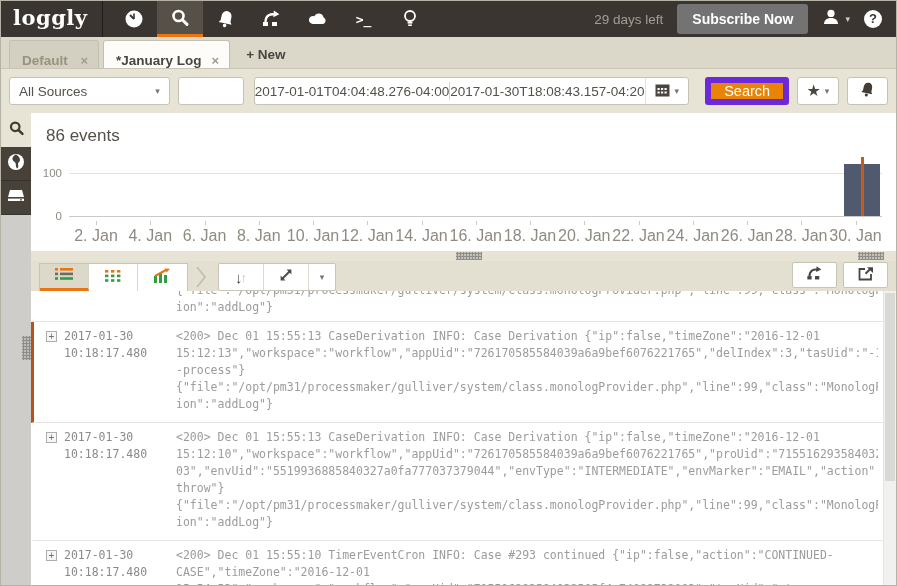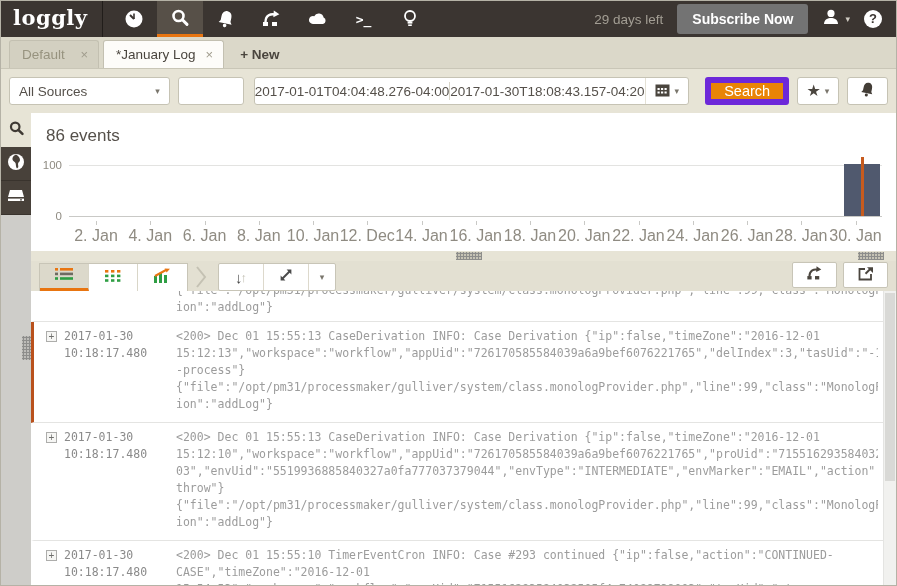--- a/index.html
+++ b/index.html
@@ -23,23 +23,23 @@
   .topbar-right { margin-left:auto; display:flex; align-items:center; gap:14px; padding-right:14px; }
   .days-left { color:#a39e94; font-size:13.5px; }
   .subscribe { background:#737373; color:#fff; border:none; font-size:14px; font-family:inherit;
                padding:7px 15px; border-radius:3px; cursor:pointer; font-weight:bold;}
   .user-menu { display:flex; align-items:center; gap:5px; cursor:pointer; }
   .caret-w { color:#cfcbc2; font-size:9px; }
   .help-circle { width:18px; height:18px; border-radius:50%; background:#fff; color:#3b3531;
                  font-weight:bold; font-size:13px; text-align:center; line-height:18px; cursor:pointer; }
   
   .tabbar { height:32px; background:#dbd8c9; border-bottom:1px solid #c9c6b7; display:flex; align-items:flex-end; padding-left:8px; }
-  .tab { height:28px; display:flex; align-items:center; gap:10px; padding:0 10px 0 12px;
+  .tab { height:28px; display:flex; align-items:flex-end; gap:10px; padding:0 10px 0 12px;
          border:1px solid #c3c0b1; border-bottom:none; border-radius:3px 3px 0 0; margin-right:4px;
-         font-size:13.5px; cursor:pointer; min-width:90px; }
+         font-size:13.5px; cursor:pointer; min-width:90px;font-weight:bold; }
   .tab.inactive { background:#d3d0c1; color:#97937f; }
   .tab.active { background:#fdfcf9; color:#4a453e; }
   .tab-close { color:#a09c8d; font-size:13px; cursor:pointer; margin-left:auto; }
   .new-tab { font-size:13.5px; color:#4a453e; padding:0 12px 6px; cursor:pointer; font-weight:bold; }
   
   .searchrow { height:44px; display:flex; align-items:center; padding:0 8px; gap:8px; }
   .ctl { background:#fff; border:1px solid #c6c3b4; border-radius:3px; height:28px; font-size:13.5px; }
   .sources { width:177px; display:flex; align-items:center; justify-content:space-between; padding:0 9px; cursor:pointer; color:#55504a;}
   .caret-d { color:#7a766c; font-size:9px; }
   .mini-input { width:66px; }
@@ -58,21 +58,21 @@
   .side-item.active { background:#e7e4d6; }
   .side-item.dark { background:#48413a; border-bottom:1px solid #39332d; }
   .side-grip { position:absolute; left:21px; top:223px; width:9px; height:24px;
                background-image:radial-gradient(#8d8d8b 1px, transparent 1.1px); background-size:3px 3px; background-color:#bdbcb8;}
   .content { flex:1; display:flex; flex-direction:column; min-width:0; }
   
   .chart-panel { height:138px; background:#fff; position:relative; }
   .chart-title { position:absolute; left:15px; top:13px; font-size:17px; color:#55504a; }
   .chart-range { position:absolute; right:16px; top:13px; font-size:17px; color:#55504a; }
   .plot { position:absolute; left:38px; right:14px; top:44px; bottom:34px; }
-  .gridline { position:absolute; left:0; right:0; top:8px; height:1px; background:#e3e3e1; }
+  .gridline { position:absolute; left:0; right:0; top:16px; height:1px; background:#e3e3e1; }
   .baseline { position:absolute; left:0; right:0; bottom:0; height:1px; background:#c9c9c6; }
   .ylab { position:absolute; right:100%; margin-right:7px; font-size:11.5px; color:#8f8b82; transform:translateY(-50%); }
   .chart-bar { position:absolute; right:2px; width:36px; bottom:1px; background:#50596e; }
   .marker-line { position:absolute; right:18px; width:3px; top:0; bottom:1px; background:#c75b1e; }
   .xaxis { position:absolute; left:38px; right:14px; bottom:8px; height:22px; }
   .xlabel { position:absolute; top:6px; transform:translateX(-50%); font-size:16px; color:#8f8b82; white-space:nowrap; }
   .xtick { position:absolute; top:0; width:1px; height:4px; background:#c9c9c6; }
   
   .splitter { height:10px; background:#e7e4d6; position:relative; cursor:row-resize; }
   .h-grip { position:absolute; top:1px; height:8px; width:26px;
@@ -287,21 +287,21 @@
           <span class="xlabel" style="left: 27px;">2. Jan</span>
           <div class="xtick" style="left: 81.25px;"></div>
           <span class="xlabel" style="left: 81.25px;">4. Jan</span>
           <div class="xtick" style="left: 135.5px;"></div>
           <span class="xlabel" style="left: 135.5px;">6. Jan</span>
           <div class="xtick" style="left: 189.75px;"></div>
           <span class="xlabel" style="left: 189.75px;">8. Jan</span>
           <div class="xtick" style="left: 244px;"></div>
           <span class="xlabel" style="left: 244px;">10. Jan</span>
           <div class="xtick" style="left: 298.25px;"></div>
-          <span class="xlabel" style="left: 298.25px;">12. Dec</span>
+          <span class="xlabel" style="left: 298.25px;">12. Jan</span>
           <div class="xtick" style="left: 352.5px;"></div>
           <span class="xlabel" style="left: 352.5px;">14. Jan</span>
           <div class="xtick" style="left: 406.75px;"></div>
           <span class="xlabel" style="left: 406.75px;">16. Jan</span>
           <div class="xtick" style="left: 461px;"></div>
           <span class="xlabel" style="left: 461px;">18. Jan</span>
           <div class="xtick" style="left: 515.25px;"></div>
           <span class="xlabel" style="left: 515.25px;">20. Jan</span>
           <div class="xtick" style="left: 569.5px;"></div>
           <span class="xlabel" style="left: 569.5px;">22. Jan</span>

